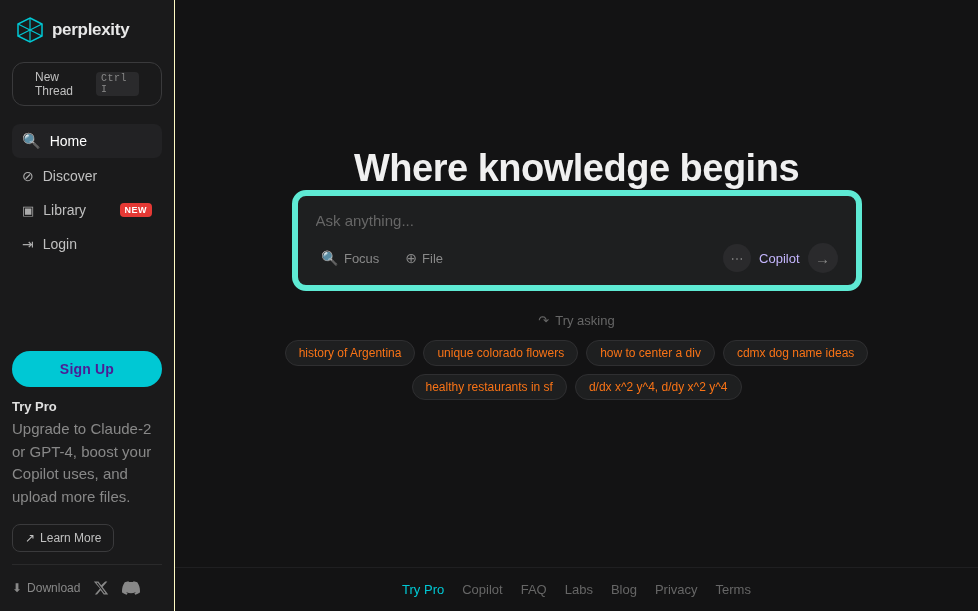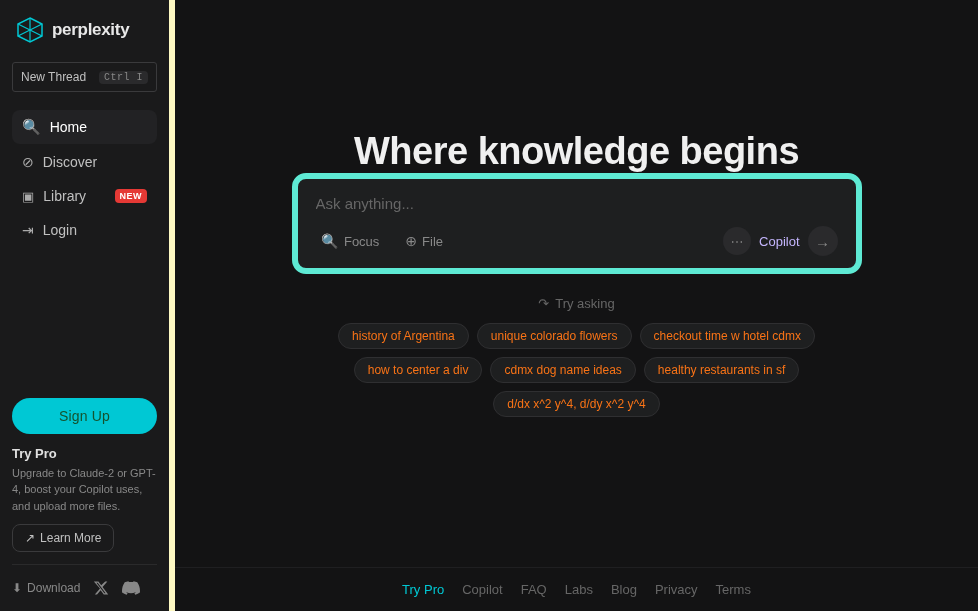--- a/index.html
+++ b/index.html
@@ -15,21 +15,21 @@
 
     
     .sidebar {
       width: 175px;
       min-width: 175px;
       height: 611px;
       background: #1a1a1b;
       display: flex;
       flex-direction: column;
       padding: 14px 12px;
-      border-right: 6px solid #fef9c3;
+      border-right: 1px solid #fef9c3;
       position: relative;
     }
 
     .logo-area {
       display: flex;
       align-items: center;
       gap: 8px;
       margin-bottom: 16px;
       padding: 2px 4px;
     }
@@ -42,24 +42,24 @@
     .logo-text {
       font-size: 17px;
       font-weight: 600;
       color: #e8e8e8;
       letter-spacing: -0.3px;
     }
 
     .new-thread-btn {
       background: transparent;
       border: 1px solid #3a3a3c;
-      border-radius: 3px;
+      border-radius: 12px;
       color: #c0c0c0;
       font-size: 12px;
-      padding: 7px 8px;
+      padding: 7px 22px;
       cursor: pointer;
       text-align: left;
       display: flex;
       align-items: center;
       gap: 6px;
       margin-bottom: 18px;
       width: 100%;
     }
 
     .new-thread-btn .kbd {
@@ -108,22 +108,22 @@
       font-size: 9px;
       font-weight: 700;
       padding: 2px 5px;
       border-radius: 4px;
       margin-left: auto;
       letter-spacing: 0.5px;
     }
 
     .signup-btn {
       background: #00c8d4;
-      color: #14532d;
-      font-weight: 400;
+      color: #4c1d95;
+      font-weight: 700;
       font-size: 14px;
       border: none;
       border-radius: 24px;
       padding: 10px 0;
       cursor: pointer;
       width: 100%;
       margin-top: 10px;
       letter-spacing: 0.2px;
     }
 
@@ -133,24 +133,24 @@
     }
 
     .try-pro-title {
       font-size: 13px;
       font-weight: 700;
       color: #e0e0e0;
       margin-bottom: 4px;
     }
 
     .try-pro-desc {
-      font-size: 11px;
+      font-size: 15px;
       color: #888;
       line-height: 1.5;
-      margin-bottom: 10px;
+      margin-bottom: 16px;
     }
 
     .learn-more-btn {
       background: transparent;
       border: 1px solid #3a3a3c;
       border-radius: 8px;
       color: #c0c0c0;
       font-size: 12px;
       padding: 6px 12px;
       cursor: pointer;
@@ -473,21 +473,20 @@
     </div>
 
     <div class="suggestions-area">
       <div class="try-asking">
         <span>↷</span>
         <span>Try asking</span>
       </div>
       <div class="suggestion-tags">
         <span class="tag">history of Argentina</span>
         <span class="tag">unique colorado flowers</span>
-        <span class="tag">checkout time w hotel cdmx</span>
         <span class="tag">how to center a div</span>
         <span class="tag">cdmx dog name ideas</span>
         <span class="tag">healthy restaurants in sf</span>
         <span class="tag">d/dx x^2 y^4, d/dy x^2 y^4</span>
       </div>
     </div>
 
   </div>
 
   <div class="main-footer">

